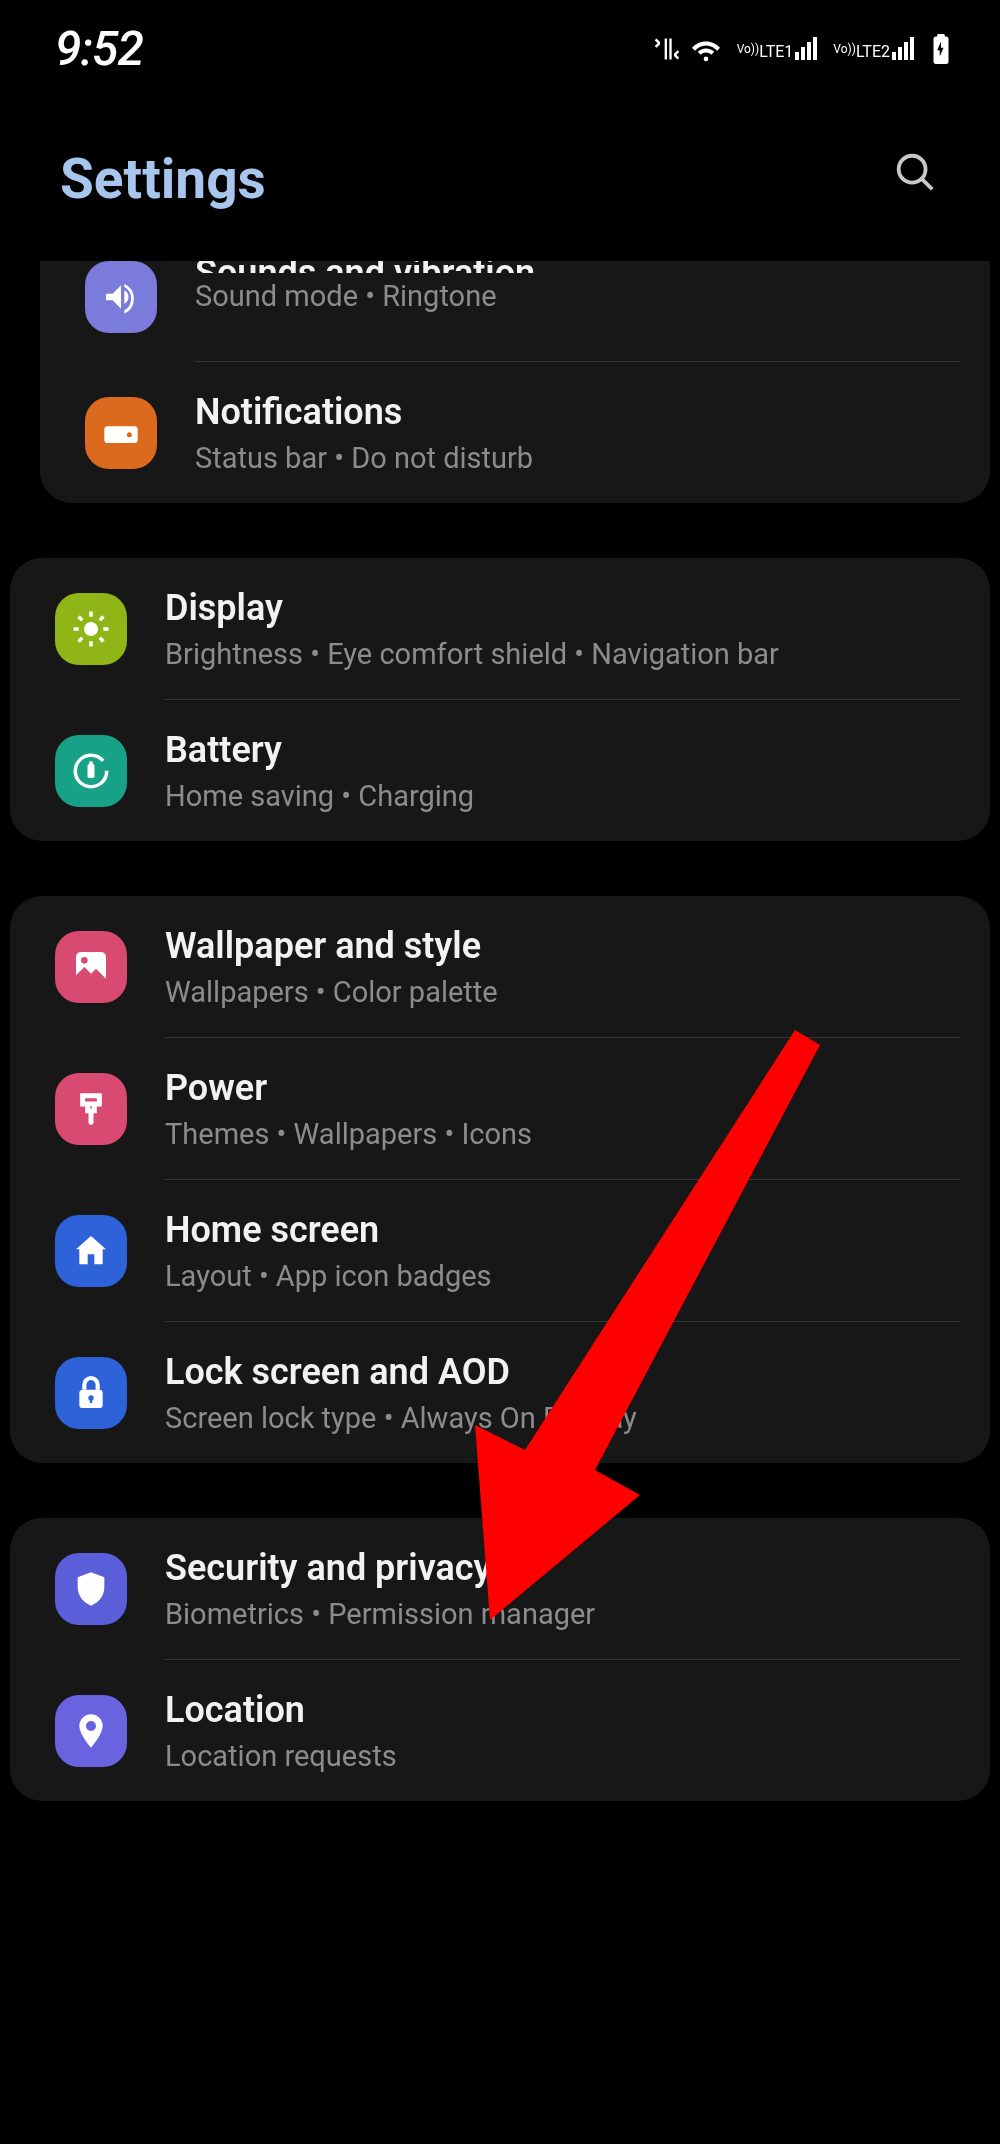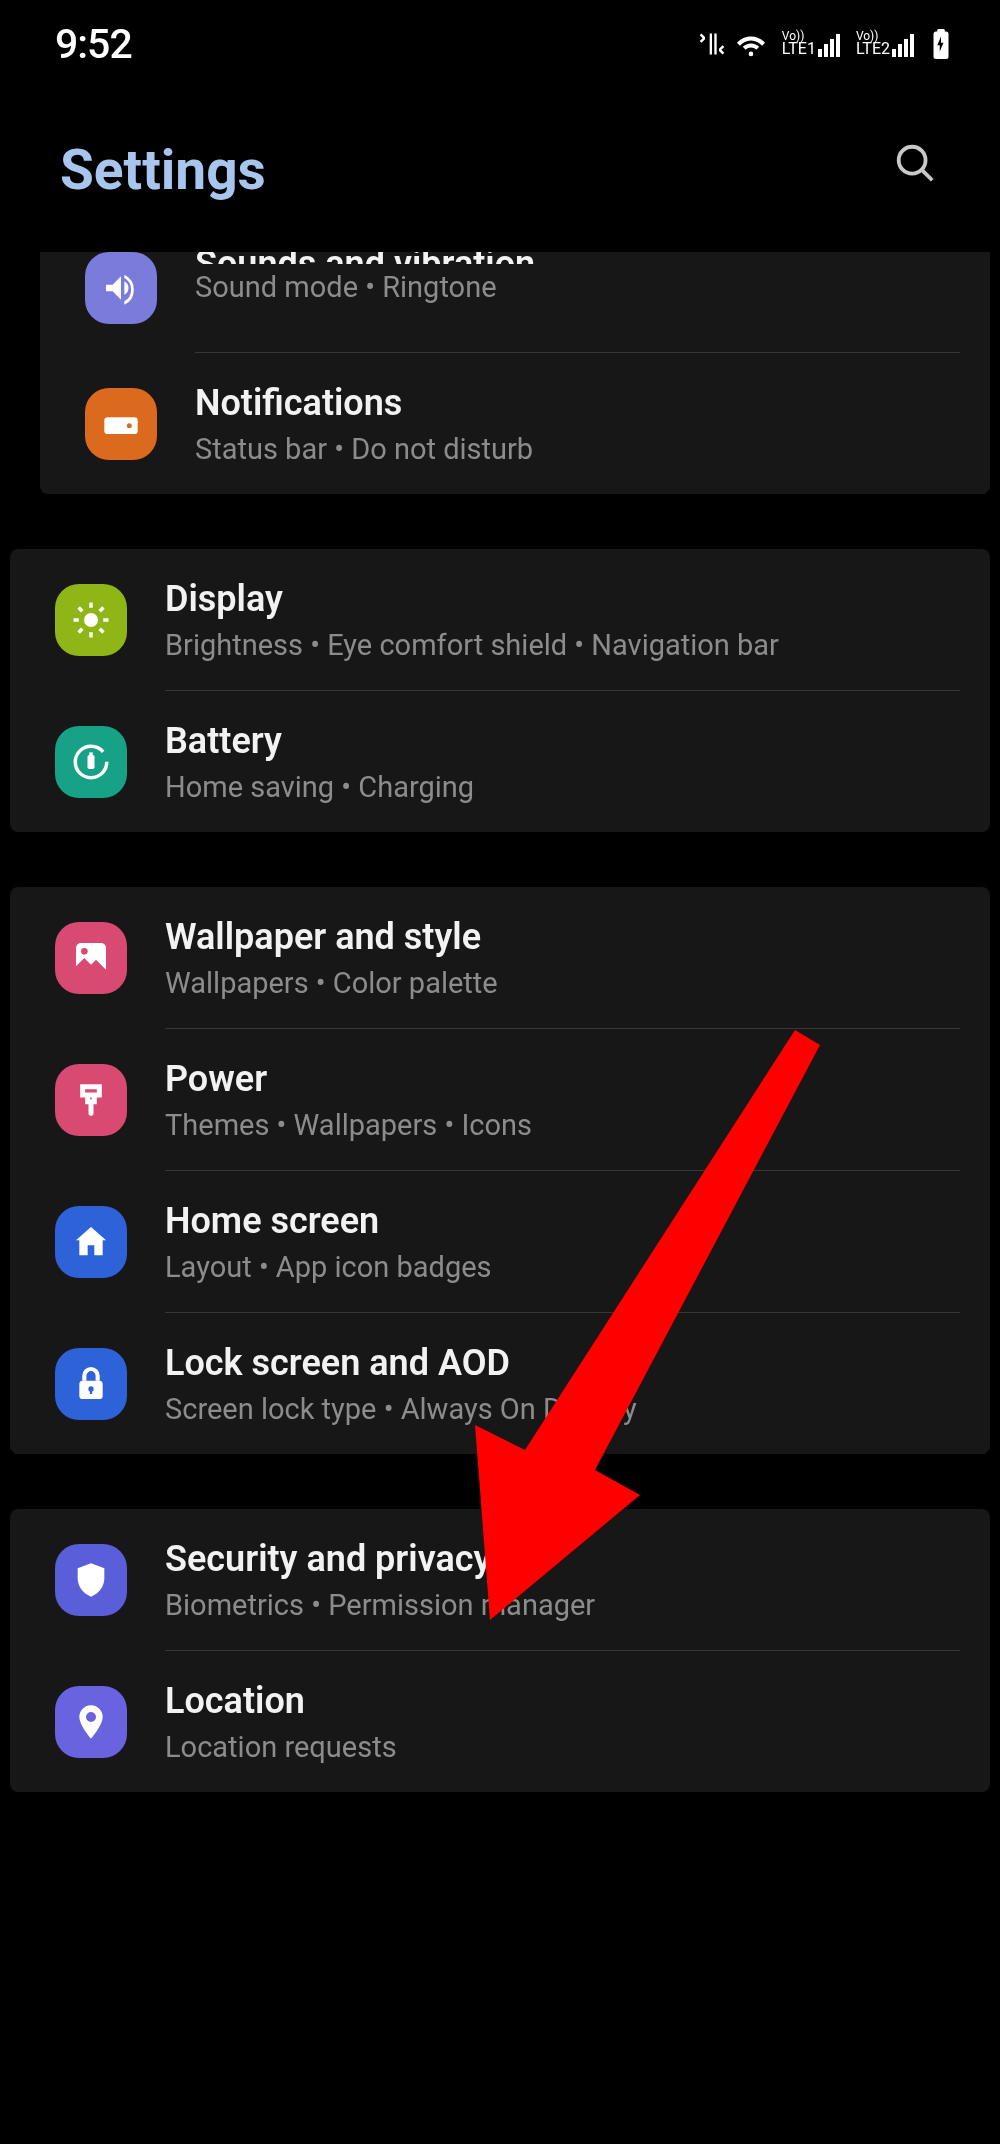--- a/index.html
+++ b/index.html
@@ -13,23 +13,24 @@
     }
     
     .status-bar {
       display: flex;
       justify-content: space-between;
       align-items: center;
       padding: 20px 50px 20px 55px;
       color: #fff;
     }
     .status-time {
-      font-size: 41px;
+      font-size: 48px;
       font-weight: 500;
       letter-spacing: -1px;
+      font-style: italic;
     }
     .status-icons {
       display: flex;
       align-items: center;
       gap: 10px;
     }
     .status-icons span, .status-icons svg {
       color: #fff;
       fill: #fff;
     }
@@ -60,21 +61,21 @@
       height: 50px;
       display: flex;
       align-items: center;
       justify-content: center;
     }
     .search-btn svg { stroke: #c8c8c8; }
 
     
     .card {
       background: #171717;
-      border-radius: 8px;
+      border-radius: 32px;
       margin: 0 10px;
       overflow: hidden;
     }
     .card + .card { margin-top: 55px; }
     .card-cutoff-top { border-top-left-radius: 0; border-top-right-radius: 0; margin-left: 40px; }
 
     .row {
       display: flex;
       align-items: center;
       padding: 28px 30px 28px 45px;
@@ -134,21 +135,21 @@
     .ic-orange{background:#db6a1f}
     .ic-green{background:#8fb516}
     .ic-teal{background:#17a186}
     .ic-pink{background:#d84a71}
     .ic-rose{background:#d84a71}
     .ic-blue{background:#2e62d9}
     .ic-blue2{background:#2e62d9}
     .ic-indigo{background:#5a5ed9}
     .ic-violet{background:#6a63e0}
 
-    .lte-stack{display:flex;flex-direction:column;align-items:flex-start;line-height:0.9}
+    .lte-stack{display:flex;flex-direction:row;align-items:flex-start;line-height:0.9}
     .vo{font-size:12px}
   </style>
 </head>
 <body>
 
 <div class="status-bar">
   <div class="status-time">9:52</div>
   <div class="status-icons">
     <span class="status-icon">
       <svg width="28" height="28" viewBox="0 0 24 24">

